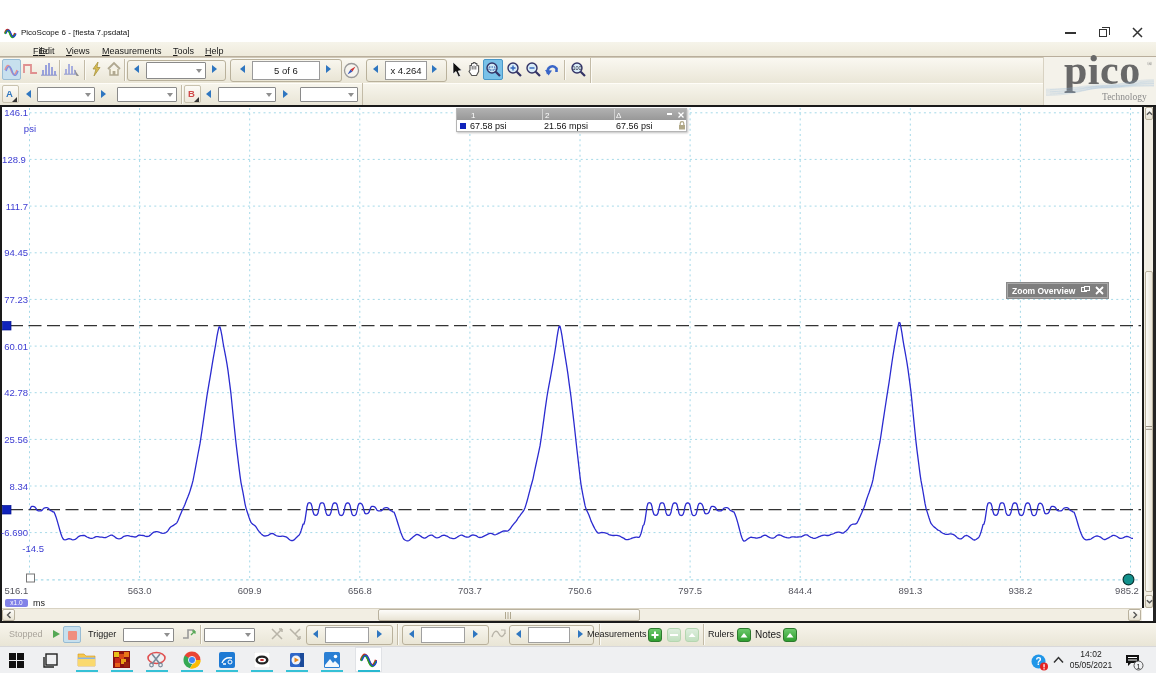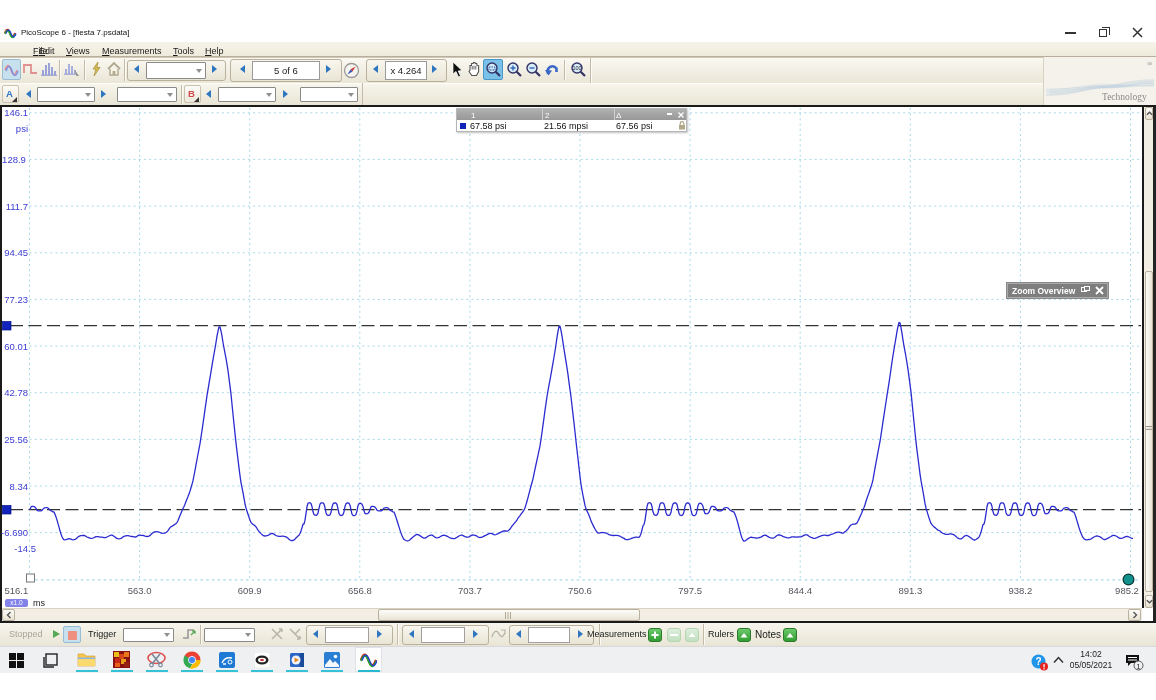--- a/index.html
+++ b/index.html
@@ -142,20 +142,21 @@
 <div class="a larr" style="left:206px;top:90px;"></div>
 <div class="a combo" style="left:218px;top:86.5px;width:58px;height:15px;">
       <div class="dn"></div>
     </div>
 <div class="a rarr" style="left:283px;top:90px;"></div>
 <div class="a combo" style="left:300px;top:86.5px;width:58px;height:15px;">
       <div class="dn"></div>
     </div>
 <div class="a" style="left:362px;top:83px;width:1px;height:22px;background:#c3bba7;"></div>
 <div class="a" style="left:1043px;top:57px;width:113px;height:48px;background:#f4f2ea;border-left:1px solid #d8d2c2;"></div>
+<div class="a" style="left:1064px;top:50px;width:92px;height:36px;font-family:'Liberation Serif',serif;font-size:42px;font-weight:bold;color:#686868;letter-spacing:0.5px;line-height:40px;">pico</div>
 <div class="a" style="left:1147px;top:60px;font-family:'Liberation Serif',serif;font-size:7px;color:#787878;">®</div>
 <svg class="a" style="left:1044px;top:79px;" width="112" height="17" viewBox="0 0 112 17">
       <path d="M2 10.2 C 32 10.2 42 6.6 58 6.6 C 76 6.6 84 0.8 110 0.8" fill="none" stroke="#8fb2d6" stroke-width="0.4" opacity="0.6"></path>
       <path d="M2 11.4 C 32 11.4 42 7.1 58 7.1 C 76 7.1 84 2.0 110 2.0" fill="none" stroke="#8fb2d6" stroke-width="0.4" opacity="0.6"></path>
       <path d="M2 12.7 C 32 12.7 42 7.6 58 7.6 C 76 7.6 84 3.3 110 3.3" fill="none" stroke="#8fb2d6" stroke-width="0.4" opacity="0.6"></path>
       <path d="M2 13.9 C 32 13.9 42 8.1 58 8.1 C 76 8.1 84 4.5 110 4.5" fill="none" stroke="#8fb2d6" stroke-width="0.4" opacity="0.6"></path>
       <path d="M2 15.2 C 32 15.2 42 8.6 58 8.6 C 76 8.6 84 5.8 110 5.8" fill="none" stroke="#8fb2d6" stroke-width="0.4" opacity="0.6"></path>
       <path d="M2 16.4 C 32 16.4 42 9.1 58 9.1 C 76 9.1 84 7.0 110 7.0" fill="none" stroke="#8fb2d6" stroke-width="0.4" opacity="0.6"></path>
       <path d="M6 10.6 C 36 9.6 50 3.2 68 5.5 C 86 10.0 94 1.2 110 2.2" fill="none" stroke="#9cbcdc" stroke-width="0.4" opacity="0.5"></path>
       <path d="M6 12.8 C 36 11.8 50 5.4 68 6.9 C 86 8.4 94 3.4 110 4.4" fill="none" stroke="#9cbcdc" stroke-width="0.4" opacity="0.5"></path>
@@ -202,22 +203,22 @@
 <div class="a" style="left:0;top:107.3px;width:28px;text-align:right;font-size:9.5px;color:#3c3cd2;">146.1</div>
 <div class="a" style="left:0;top:153.9px;width:28px;text-align:center;font-size:9.5px;color:#3c3cd2;">128.9</div>
 <div class="a" style="left:0;top:200.6px;width:28px;text-align:right;font-size:9.5px;color:#3c3cd2;">111.7</div>
 <div class="a" style="left:0;top:247.2px;width:28px;text-align:right;font-size:9.5px;color:#3c3cd2;">94.45</div>
 <div class="a" style="left:0;top:293.9px;width:28px;text-align:right;font-size:9.5px;color:#3c3cd2;">77.23</div>
 <div class="a" style="left:0;top:340.6px;width:28px;text-align:right;font-size:9.5px;color:#3c3cd2;">60.01</div>
 <div class="a" style="left:0;top:387.2px;width:28px;text-align:right;font-size:9.5px;color:#3c3cd2;">42.78</div>
 <div class="a" style="left:0;top:433.9px;width:28px;text-align:right;font-size:9.5px;color:#3c3cd2;">25.56</div>
 <div class="a" style="left:0;top:480.5px;width:28px;text-align:right;font-size:9.5px;color:#3c3cd2;">8.34</div>
 <div class="a" style="left:0;top:527.1px;width:28px;text-align:right;font-size:9.5px;color:#3c3cd2;">-6.690</div>
-<div class="a" style="left:0;top:123px;width:28px;text-align:right;font-size:9.5px;color:#3c3cd2;">psi</div>
-<div class="a" style="left:8px;top:542.5px;width:28px;text-align:right;font-size:9.5px;color:#3c3cd2;">-14.5</div>
+<div class="a" style="left:0;top:123px;width:36px;text-align:right;font-size:9.5px;color:#3c3cd2;">psi</div>
+<div class="a" style="left:16px;top:542.5px;width:28px;text-align:right;font-size:9.5px;color:#3c3cd2;">-14.5</div>
 <div class="a" style="left:4.5px;top:585px;width:50px;text-align:left;font-size:9.5px;color:#55555e;">516.1</div>
 <div class="a" style="left:114.6px;top:585px;width:50px;text-align:center;font-size:9.5px;color:#55555e;">563.0</div>
 <div class="a" style="left:224.7px;top:585px;width:50px;text-align:center;font-size:9.5px;color:#55555e;">609.9</div>
 <div class="a" style="left:334.8px;top:585px;width:50px;text-align:center;font-size:9.5px;color:#55555e;">656.8</div>
 <div class="a" style="left:444.9px;top:585px;width:50px;text-align:center;font-size:9.5px;color:#55555e;">703.7</div>
 <div class="a" style="left:555.0px;top:585px;width:50px;text-align:center;font-size:9.5px;color:#55555e;">750.6</div>
 <div class="a" style="left:665.1px;top:585px;width:50px;text-align:center;font-size:9.5px;color:#55555e;">797.5</div>
 <div class="a" style="left:775.2px;top:585px;width:50px;text-align:center;font-size:9.5px;color:#55555e;">844.4</div>
 <div class="a" style="left:885.3px;top:585px;width:50px;text-align:center;font-size:9.5px;color:#55555e;">891.3</div>
 <div class="a" style="left:995.4px;top:585px;width:50px;text-align:center;font-size:9.5px;color:#55555e;">938.2</div>

